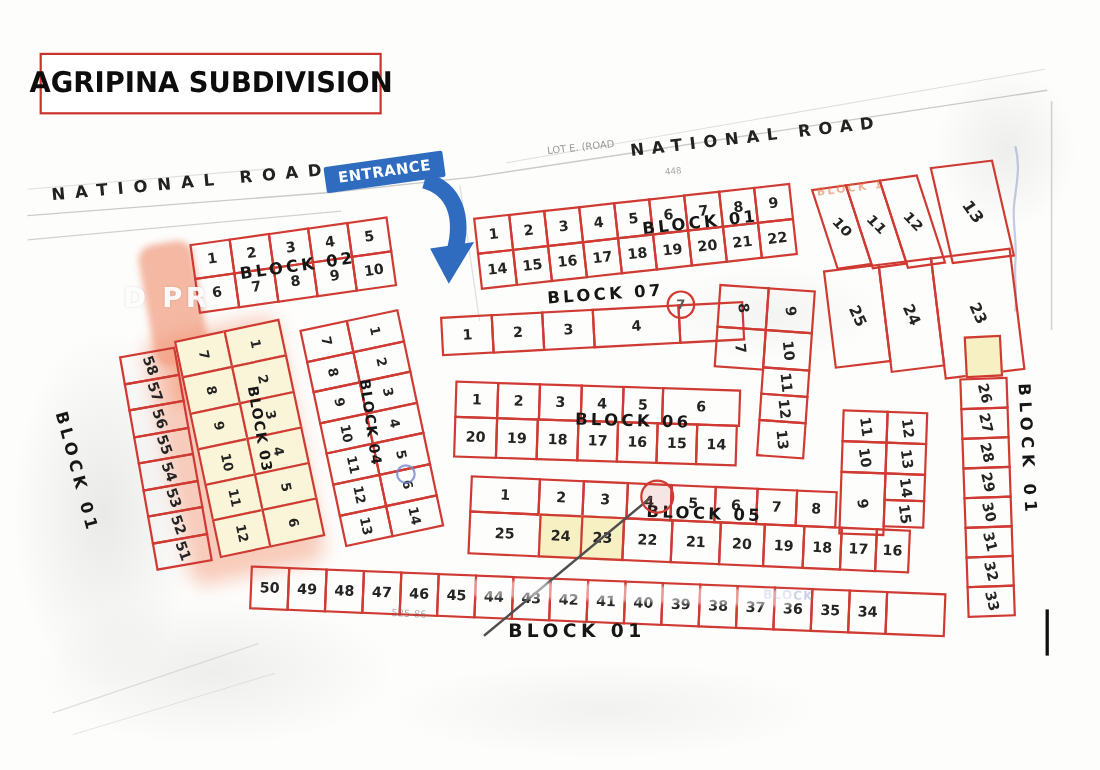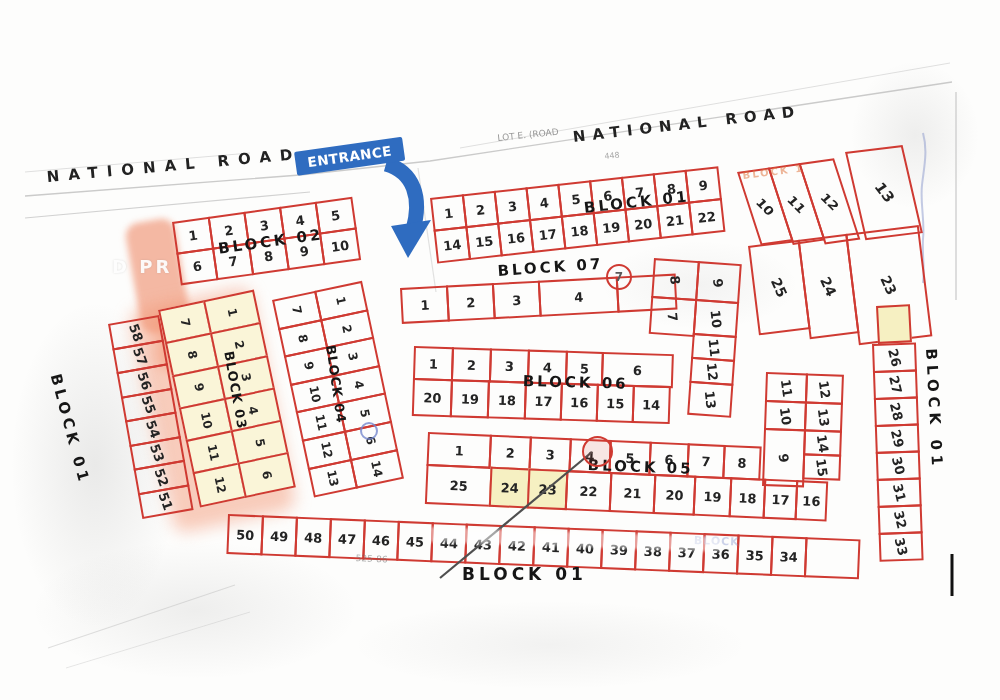--- a/index.html
+++ b/index.html
@@ -73,20 +73,23 @@
     <path d="M923,133 c5,18 1,34 -1,52 c-2,18 3,36 1,54 c-1,16 2,30 0,44" fill="none" stroke="#8a97cc" stroke-width="2" opacity=".5"></path>
   </svg>
 
   <svg id="fgsvg" class="lyr" width="1000" height="700">
     <line x1="440" y1="578" x2="592" y2="452" stroke="#4f4f4f" stroke-width="2.2"></line>
     <path d="M386,164 C414,172 422,198 413,230" fill="none" stroke="#2f6cc0" stroke-width="15"></path>
     <polygon points="391,226 431,220 408,258" fill="#2f6cc0"></polygon>
     <line x1="952" y1="554" x2="952" y2="596" stroke="#111" stroke-width="3"></line>
   </svg>
 
+  <div id="title-box">
+    <span>AGRIPINA SUBDIVISION</span>
+  </div>
 
   <div class="roadlabel" style="left:46px;top:168px;transform:rotate(-5.2deg);">NATIONAL ROAD</div>
   <div class="roadlabel" style="left:572px;top:128px;transform:rotate(-6.5deg);letter-spacing:7px;">NATIONAL ROAD</div>
 
   <div id="entrance-banner">ENTRANCE</div>
 
   <div class="blklabel" style="left:583px;top:199px;transform:rotate(-6.3deg);">BLOCK 01</div>
   <div class="blklabel" style="left:217px;top:240px;transform:rotate(-8deg);">BLOCK 02</div>
   <div class="blklabel" style="left:497px;top:262px;transform:rotate(-4deg);">BLOCK 07</div>
   <div class="blklabel" style="left:523px;top:372px;transform:rotate(1.5deg);">BLOCK 06</div>
@@ -102,21 +105,21 @@
   </div>
   <div class="circle-anno" style="left:582px;top:436px;width:27px;height:27px;border:2.5px solid #cf3a32;background:rgba(207,60,50,.12);"></div>
   <div class="circle-anno" style="left:360px;top:422px;width:14px;height:14px;border:2px solid #7487cd;opacity:.8;"></div>
 
   <div class="ghost" style="left:742px;top:170px;transform:rotate(-7deg);font-size:10px;color:#e07a45;opacity:.55;letter-spacing:2px;">BLOCK 1</div>
   <div class="ghost" style="left:694px;top:534px;transform:rotate(2deg);font-size:11px;color:#8593cf;opacity:.4;letter-spacing:1px;">BLOCK</div>
   <div class="frag" style="left:497px;top:133px;transform:rotate(-6deg);font-size:9px;opacity:.7;">LOT E. (ROAD</div>
   <div class="frag" style="left:604px;top:152px;transform:rotate(-6deg);font-size:8px;opacity:.6;">448</div>
   <div class="frag" style="left:356px;top:553px;transform:rotate(3deg);font-size:9px;opacity:.55;">525-86</div>
 
-  <div class="wmark" style="left:112px;top:256px;font-size:18px;">D PR</div>
+  <div class="wmark" style="left:112px;top:256px;font-size:25px;">D PR</div>
   <div class="wbar" style="left:430px;top:532px;width:290px;height:15px;transform:rotate(2deg);"></div>
 <div class="grp rows" style="left: 430px; top: 198px; transform: rotate(-6.3deg);">
       <div class="line">
         <div class="lot" style="width: 34px; height: 34px;">
           <span>1</span>
         </div>
         <div class="lot" style="width: 34px; height: 34px;">
           <span>2</span>
         </div>
         <div class="lot" style="width: 34px; height: 34px;">

